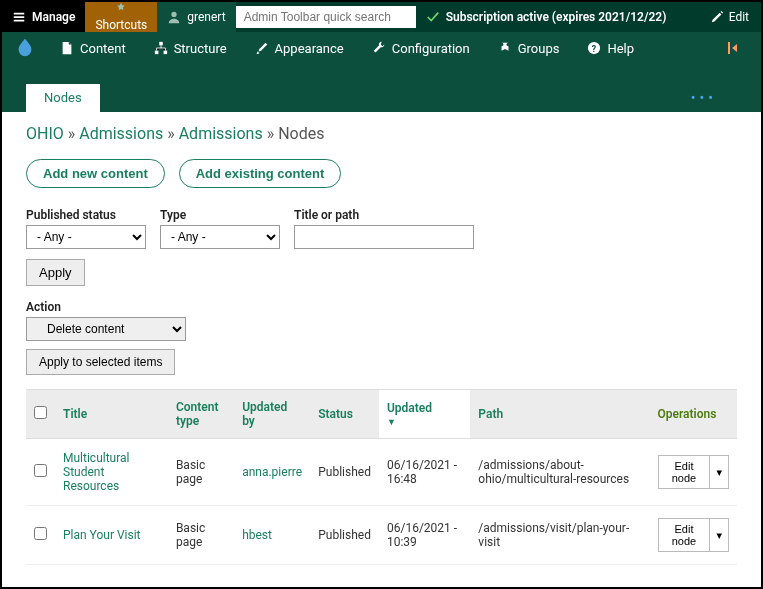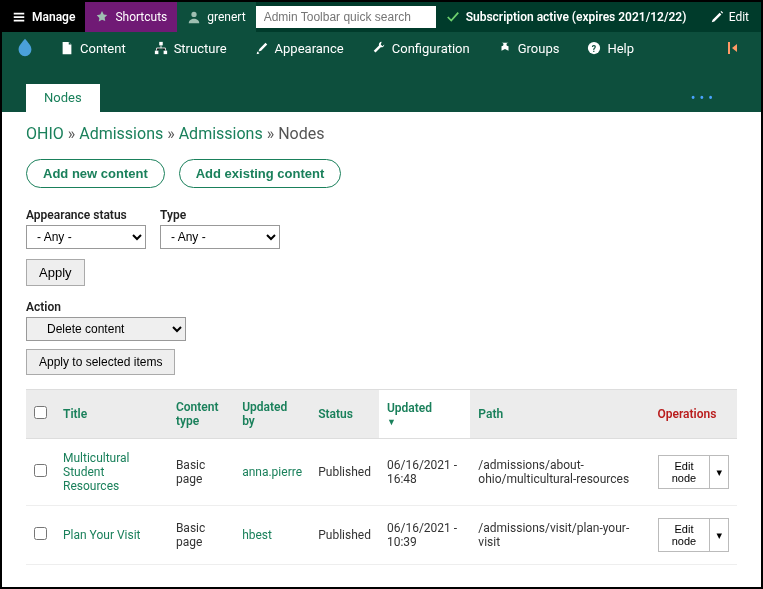--- a/index.html
+++ b/index.html
@@ -2,21 +2,21 @@
 <html><head>
 <meta charset="utf-8">
 <style>
   * { box-sizing: border-box; margin: 0; padding: 0; }
   body { font-family: -apple-system, BlinkMacSystemFont, "Segoe UI", Roboto, Arial, sans-serif; font-size: 13px; color: #222; width: 763px; height: 589px; overflow: hidden; background:#fff; }
   .frame { border: 2px solid #000; width: 763px; height: 589px; background:#fff; overflow:hidden; position:relative;}
   
   .topbar { background:#003b2b; color:#fff; height:30px; display:flex; align-items:center; font-size:12px; }
   .topbar .manage { background:#000000; height:30px; display:flex; align-items:center; padding:0 10px; gap:6px; font-weight:600; }
   .topbar .seg { display:flex; align-items:center; padding:0 10px; gap:6px; height:30px; }
-  .topbar .seg.shortcuts { background:#701a75; }
+  .topbar .seg.shortcuts { background:#a16207;flex-direction:column; }
   .topbar .seg.user { background:#0d4f3d; }
   .topbar input.search { height:22px; border:none; background:#fff; color:#555; padding:0 8px; width:180px; font-size:12px; }
   .topbar .sub { display:flex; align-items:center; gap:6px; padding:0 10px; font-weight:600; }
   .topbar .edit { margin-left:auto; padding:0 12px; display:flex; align-items:center; gap:5px; font-weight:400;}
   
   .adminbar { background:#0d4f3d; color:#fff; height:32px; display:flex; align-items:center; padding:0 8px; gap:0; }
   .drupal-icon { width:22px; height:22px; margin:0 10px 0 4px; }
   .adminbar a.item { color:#fff; text-decoration:none; font-size:13px; display:flex; align-items:center; gap:6px; padding:0 14px; height:32px;}
   .adminbar .spacer { flex:1; }
   .adminbar .righticon { padding:0 10px; }
@@ -40,21 +40,21 @@
   .filtcol select { width:120px; }
   .filtcol input { width:180px; }
   .apply-btn { background:#eee; border:1px solid #aaa; padding:5px 12px; font-size:13px; cursor:pointer; }
   .actionrow { margin-top:14px; }
   .actionrow label { display:block; font-size:12px; font-weight:600; margin-bottom:3px;}
   .actionrow select { height:24px; border:1px solid #999; width:160px; font-size:12px; padding:0 16px;}
   .apply-sel { background:#eee; border:1px solid #aaa; padding:5px 12px; font-size:12px; cursor:pointer; margin-top:8px;}
   
   table.nodes { width:100%; border-collapse:collapse; margin-top:14px; font-size:12px;}
   table.nodes thead th { background:#ececec; color:#1a805b; text-align:left; font-weight:600; padding:10px 8px; border-top:1px solid #ddd; border-bottom:1px solid #ddd;}
-  table.nodes thead th.ops { color:#b91c1c;margin-left:16px; }
+  table.nodes thead th.ops { color:#4d7c0f;margin-left:16px; }
   table.nodes thead th.active { background:#fff; }
   .sort-ind { font-size:9px; color:#1a805b; display:block; margin-top:2px;}
   table.nodes tbody td { padding:12px 8px; border-bottom:1px solid #eee; vertical-align:middle; color:#333;}
   table.nodes tbody td a { color:#1a805b; text-decoration:none; }
   .editnode { display:flex; }
   .editnode button { background:#fff; border:1px solid #bbb; padding:4px 10px; font-size:11px; cursor:pointer;}
   .editnode button.drop { padding:4px 6px; border-left:none;}
   .ico { width:14px; height:14px; display:inline-block; }
   svg { display:block; }
 </style>
@@ -172,26 +172,30 @@
       <span>Nodes</span>
     </div>
 
     <div class="btnrow">
       <button class="btn-outline">Add new content</button>
       <button class="btn-outline">Add existing content</button>
     </div>
 
     <div class="filters">
       <div class="filtcol">
-        <label>Appearance status</label>
+        <label>Published status</label>
         <select><option>- Any -</option></select>
       </div>
       <div class="filtcol">
         <label>Type</label>
         <select><option>- Any -</option></select>
+      </div>
+      <div class="filtcol">
+        <label>Title or path</label>
+        <input value="" style="">
       </div>
     </div>
     <button class="apply-btn">Apply</button>
 
     <div class="actionrow">
       <label>Action</label>
       <select><option>Delete content</option></select>
     </div>
     <button class="apply-sel">Apply to selected items</button>
 

